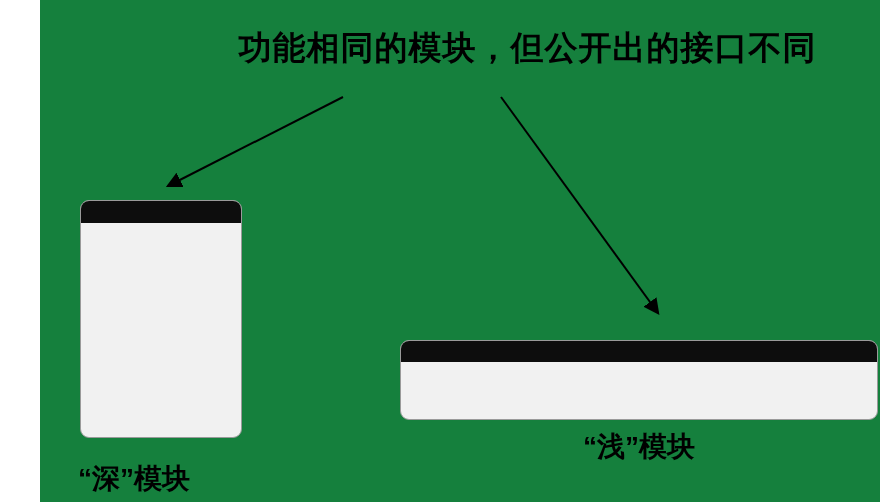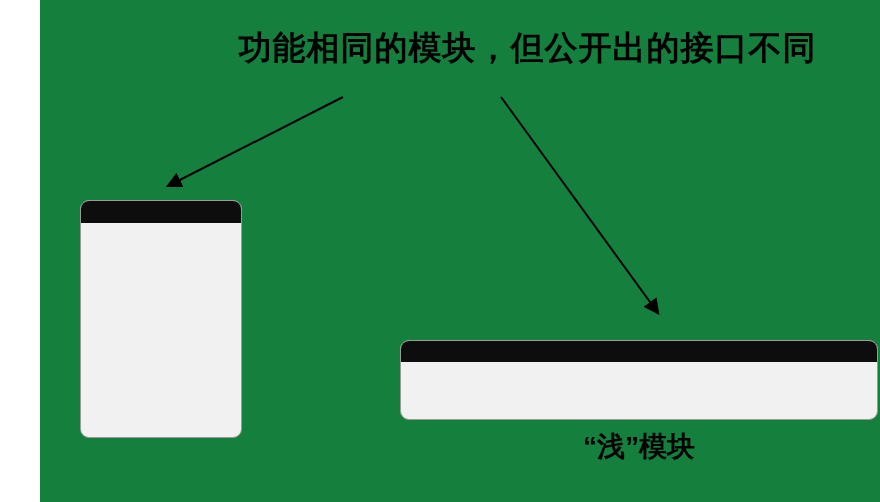--- a/index.html
+++ b/index.html
@@ -96,17 +96,18 @@
   </svg>
 
   <div class="module module-deep">
     <div class="module-top"></div>
   </div>
 
   <div class="module module-shallow">
     <div class="module-top"></div>
   </div>
 
+  <div class="module-label label-deep">“深”模块</div>
 
   <div class="module-label label-shallow">“浅”模块</div>
 
 
 </div>
 
 </body></html>

